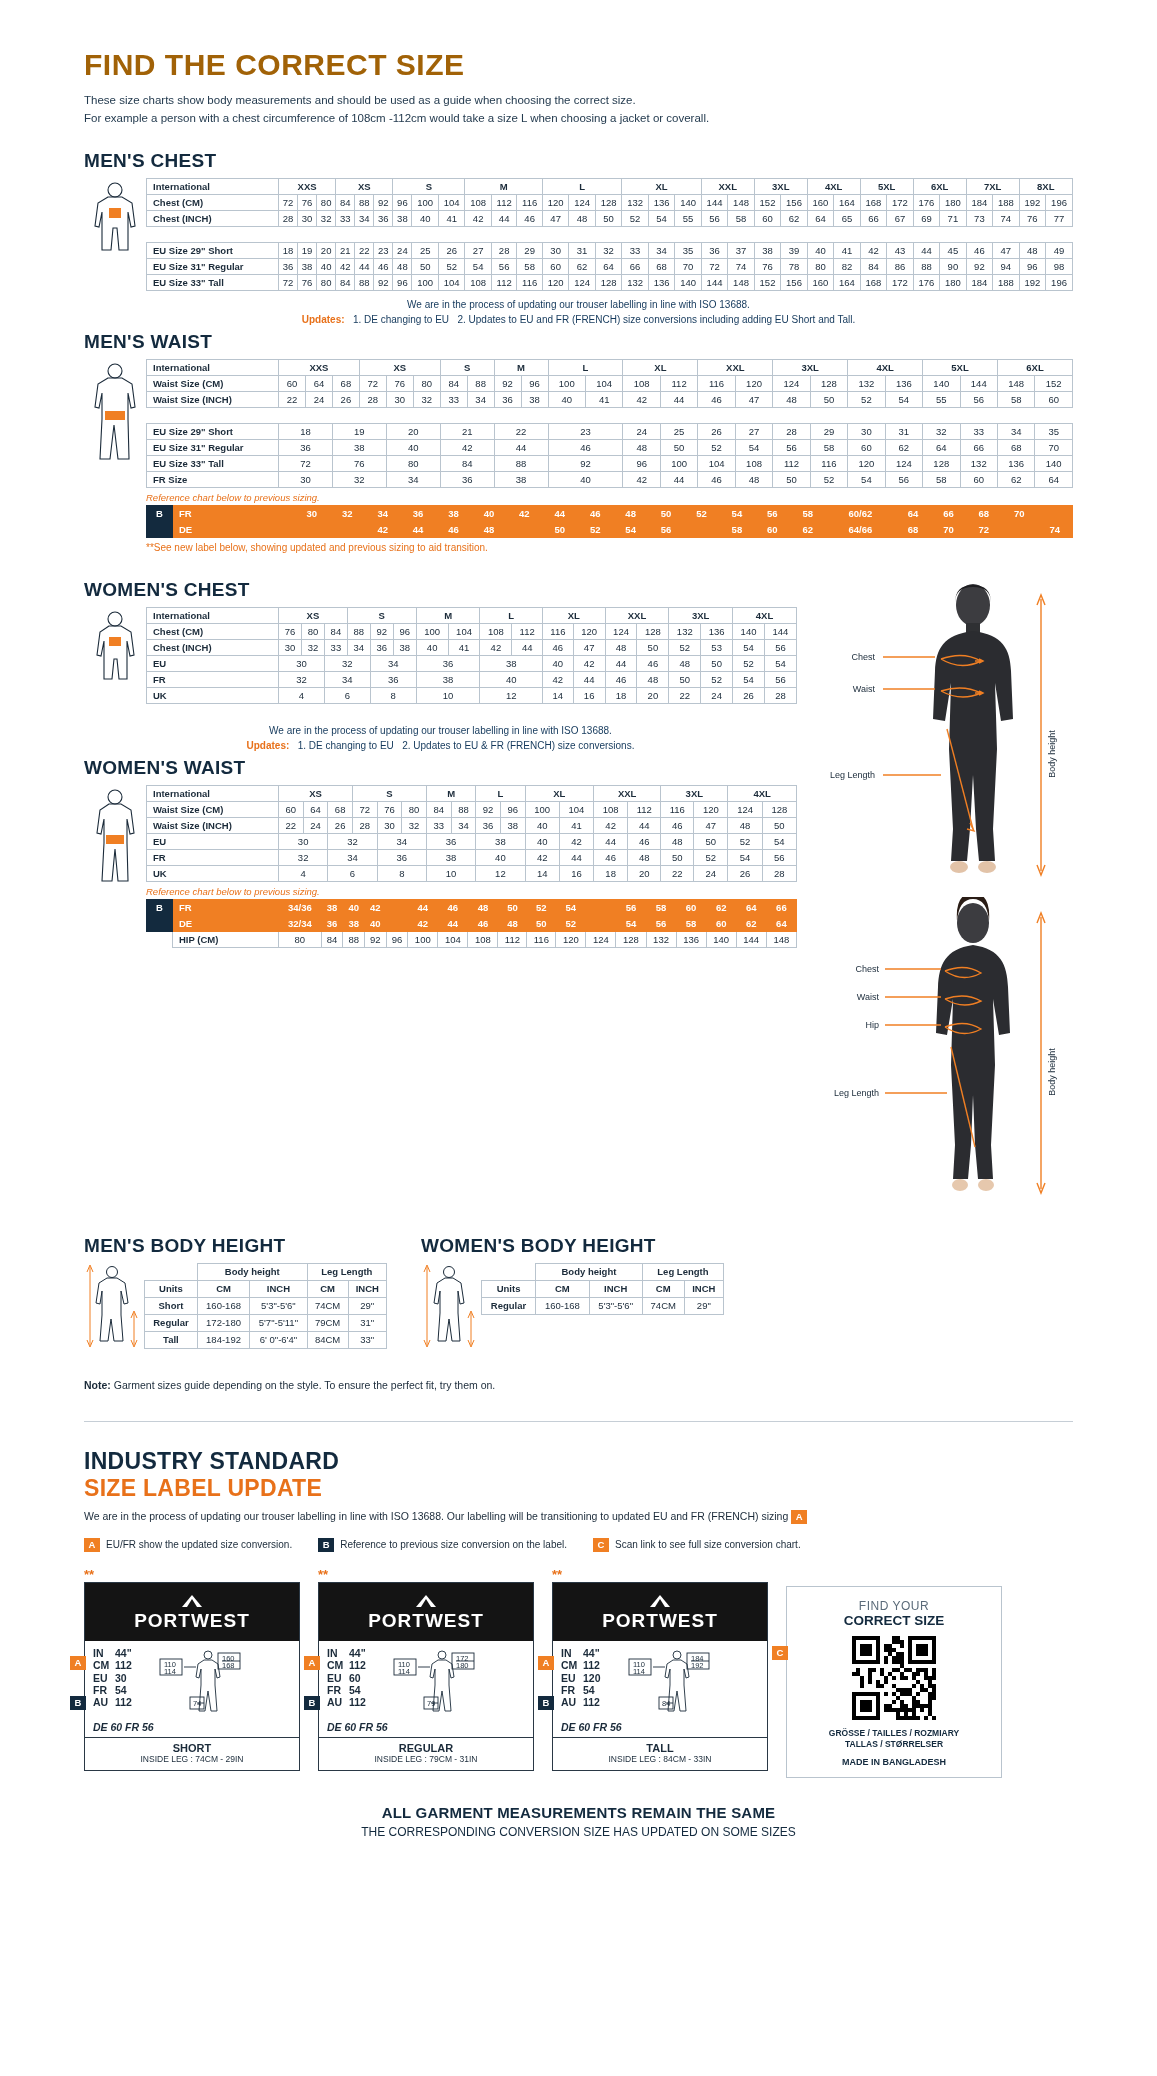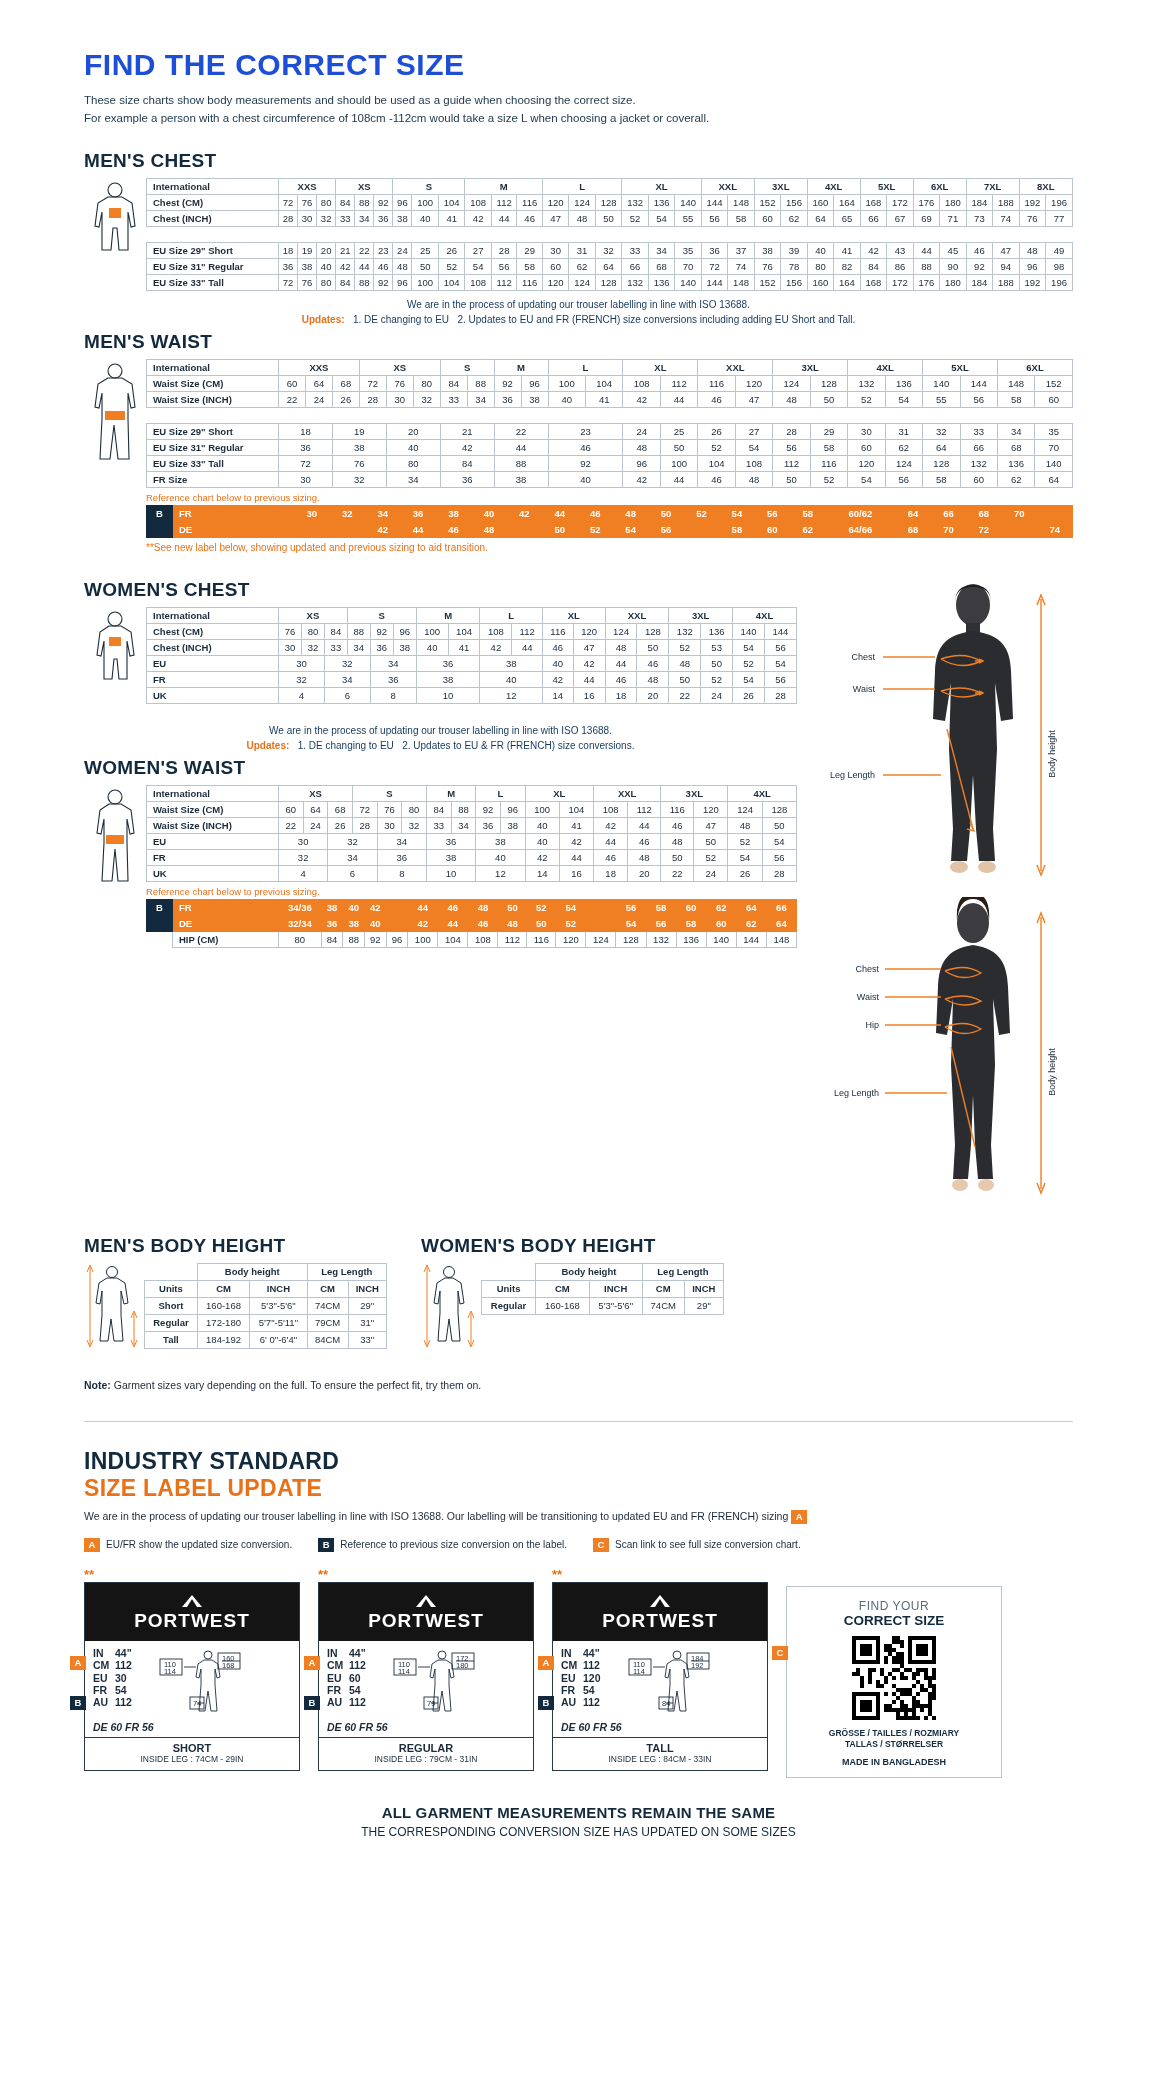--- a/index.html
+++ b/index.html
@@ -8,21 +8,21 @@
     width: 1157px; min-height: 2076px;
     background:#ffffff;
     font-family: "Liberation Sans", sans-serif;
     color:#1b2b3a;
     -webkit-font-smoothing: antialiased;
   }
   .page { position:relative; width:1157px; padding: 48px 84px 40px 84px; }
 
   
   h1.main {
-    font-size: 30px; letter-spacing: 0.5px; color:#1d4ed8;
+    font-size: 30px; letter-spacing: 0.5px; color:#a16207;
     margin:0 0 10px 0; font-weight:800;
   }
   .intro { font-size:11.5px; line-height:1.55; color:#243b4f; margin-bottom:22px; }
   .sec-title {
     font-size:19px; font-weight:800; color:#132a3e; letter-spacing:0.3px;
     margin:0 0 6px 0; text-transform:uppercase;
   }
 
   
   .block { display:flex; align-items:flex-start; gap:0; }
@@ -46,21 +46,21 @@
     text-align:left; padding-left:6px; width:132px; font-weight:700;
   }
   table.size tr.hdr td, table.size tr.hdr th { font-weight:700;margin-left:9px; }
   table.size td.sz { font-weight:700; }
   .spacer-row td { border:none !important; height:7px; padding:0; }
 
   
   tr.orange td { background:#f07f23; color:#ffffff; border-color:#f07f23; font-weight:700; }
   tr.orange td.lbl { text-align:left; padding-left:6px; }
 
-  .note-orange { color:#e8711a; font-size:9.5px; margin:4px 0 2px 0; }
+  .note-orange { color:#e8711a; font-size:9.5px; font-style:italic; margin:4px 0 2px 0; }
   .updates {
     font-size:10px; color:#14395c; text-align:center; margin:6px 0 4px 0; line-height:1.5;
   }
   .updates .u-label { color:#e8711a; font-weight:700; }
   .see-label { font-size:10px; color:#e8711a; text-align:left; margin-top:4px; }
   .btag-cell { width:26px; }
 
   
   .mini-fig { width:62px; height:auto; display:block; }
 
@@ -1090,21 +1090,21 @@
                 <td>74CM</td>
                 <td>29"</td>
               </tr>
             </tbody>
         </table>
       </div>
     </div>
   </div>
 
   <div class="note">
-    <b>Note:</b><span> Garment sizes vary depending on the full. To ensure the perfect fit, try them on.</span>
+    <b>Note:</b><span> Garment sizes guide depending on the style. To ensure the perfect fit, try them on.</span>
   </div>
 
   <hr class="div">
 
   <h2 class="is1">INDUSTRY STANDARD</h2>
   <h2 class="is2">SIZE LABEL UPDATE</h2>
   <div class="is-lead">
     <span>We are in the process of updating our trouser labelling in line with ISO 13688. Our labelling will be transitioning to updated EU and FR (FRENCH) sizing</span>
     <span class="chip">A</span>
   </div>

